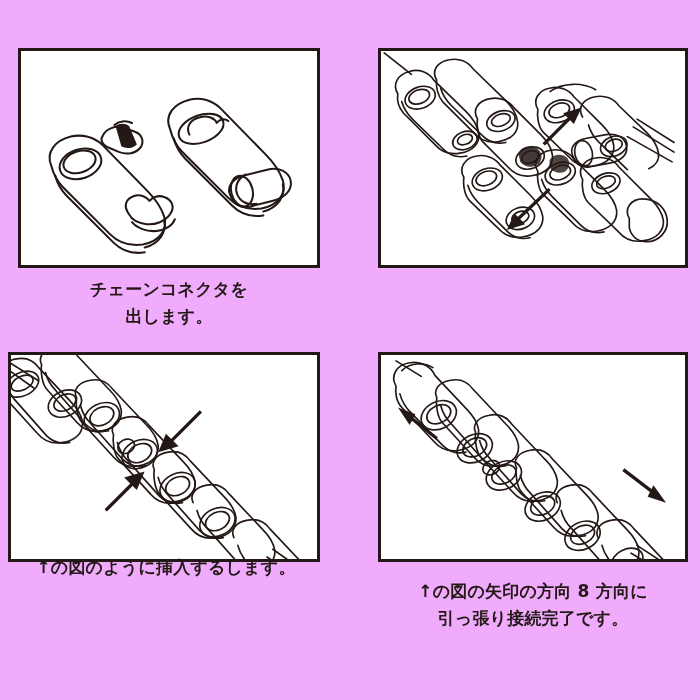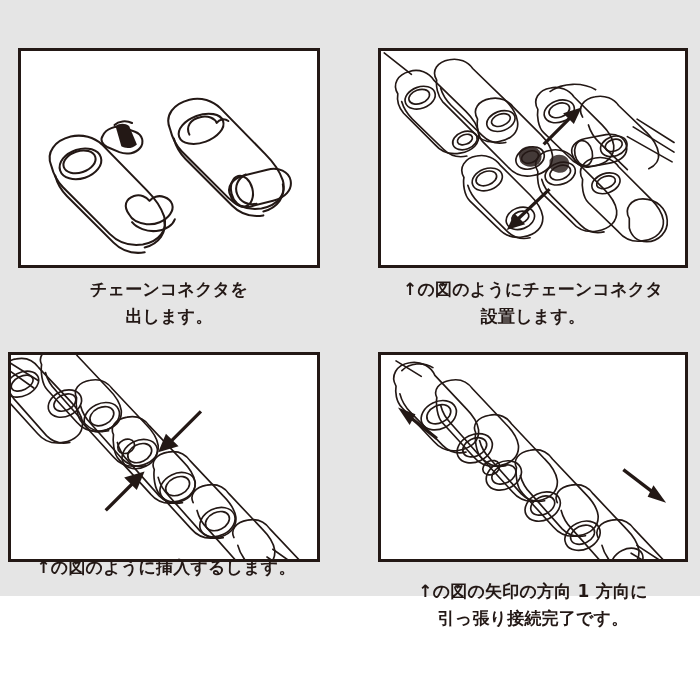--- a/index.html
+++ b/index.html
@@ -10,22 +10,22 @@
   body {
     width: 700px;
     height: 700px;
     font-family: "DejaVu Sans", "Liberation Sans", sans-serif;
     color: #231815;
     overflow: hidden;
   }
   .sheet {
     position: relative;
     width: 700px;
-    height: 596px;
-    background: #e5e5e5;
+    height: 700px;
+    background: #f0abfc;
   }
 
   
   .panel {
     position: absolute;
     background: #ffffff;
     border: 3px solid #231815;
     box-sizing: border-box;
     overflow: hidden;
   }
@@ -198,22 +198,20 @@
       </g>
       <path class="solidink" d="M172 112 C176 106 184 105 189 109 C194 113 193 120 188 124 C182 127 174 124 172 119 Z" opacity="0.8"></path>
 
       <g>
         <path class="arrowline" d="M166 96 L196 66"></path>
         <path class="solidink" d="M205 58 L186 64 L197 75 Z"></path>
         <path class="ink thinner" d="M172 42 C186 32 206 32 220 40"></path>
       </g>
     </svg>
   </div>
-  <div class="caption c2">↑の図のようにチェーンコネクタ
-設置します。</div>
 
   <div class="panel p3">
     <svg viewBox="0 0 312 210">
       <g class="ink thinner" stroke-linejoin="round" stroke-linecap="round">
         <path d="M-6 6 L26 26"></path>
         <path d="M-6 14 L22 34"></path>
 
         <path d="M-10 22 C-14 14 -8 6 4 4 C14 2 22 6 27 13
                  L59 47 C67 55 71 62 72 69 C73 80 65 88 52 90
                  C41 92 32 88 26 81 L-4 48 C-10 42 -11 28 -10 22 Z"></path>
@@ -329,16 +327,16 @@
         <path class="arrowline" d="M56 86 L26 62"></path>
         <path class="solidink" d="M16 54 L28 72 L34 61 Z"></path>
       </g>
 
       <g>
         <path class="arrowline" d="M248 118 L282 144"></path>
         <path class="solidink" d="M292 152 L279 134 L273 146 Z"></path>
       </g>
     </svg>
   </div>
-  <div class="caption c4">↑の図の矢印の方向 1 方向に
+  <div class="caption c4">↑の図の矢印の方向 8 方向に
 引っ張り接続完了です。</div>
 
 </div>
 
 </body></html>

